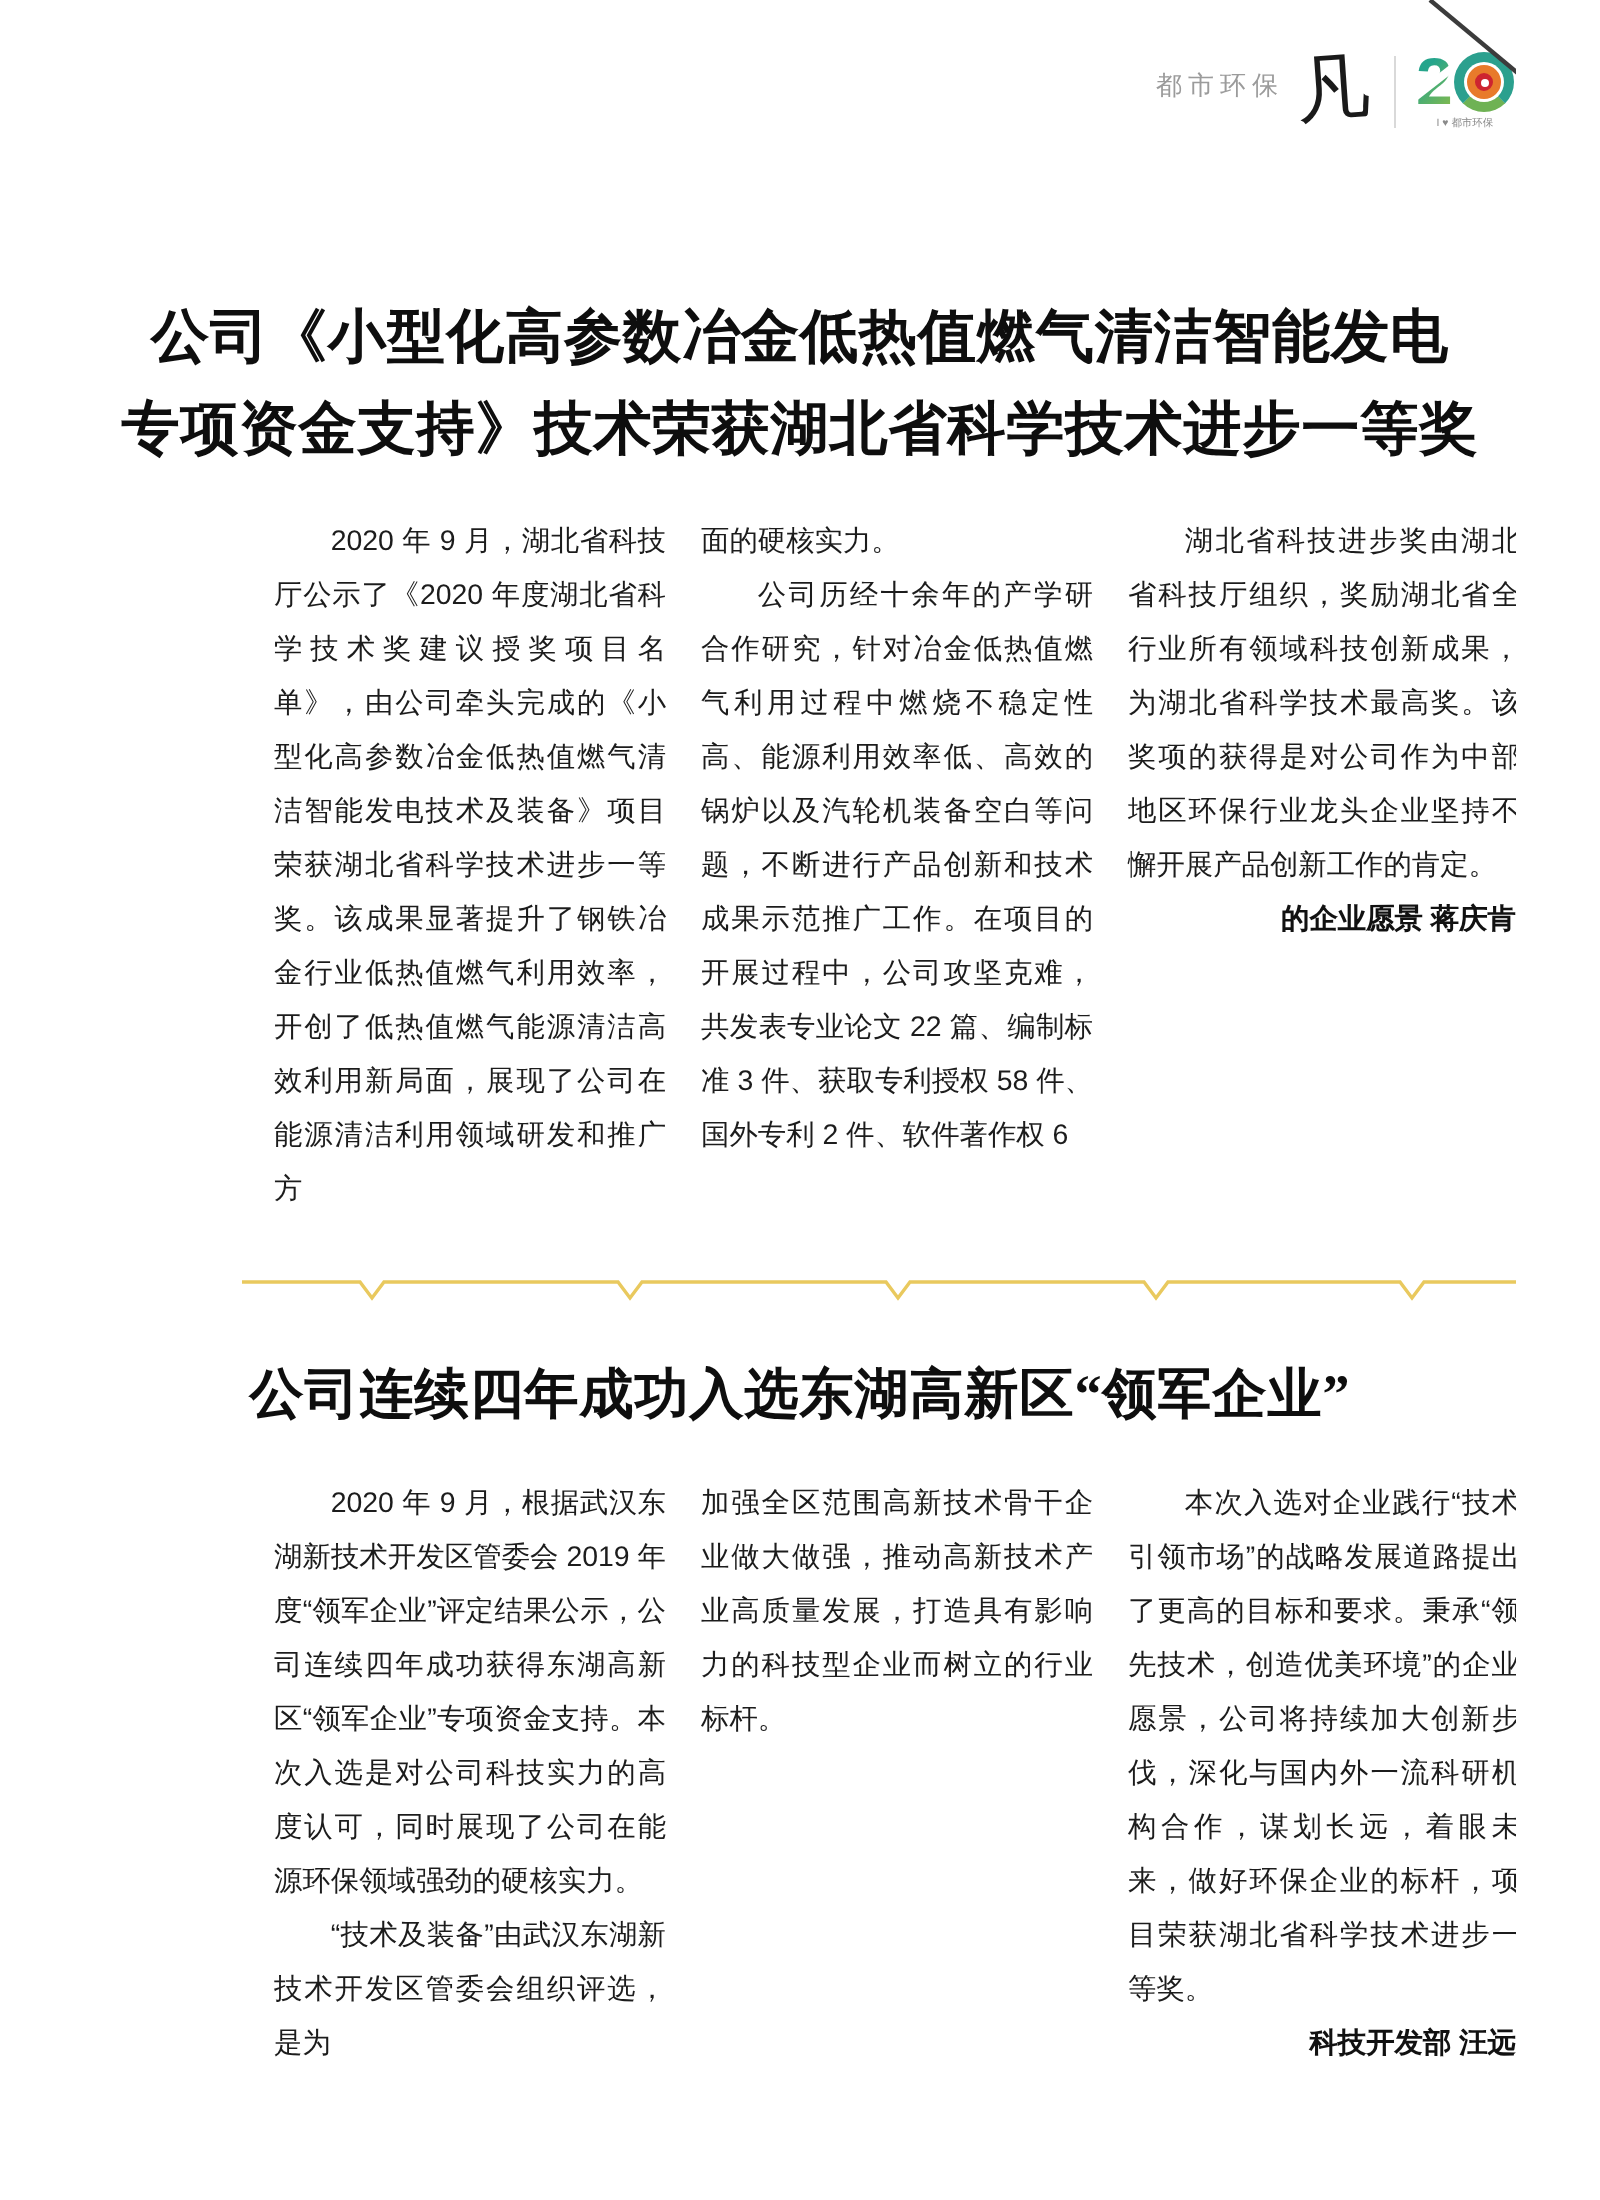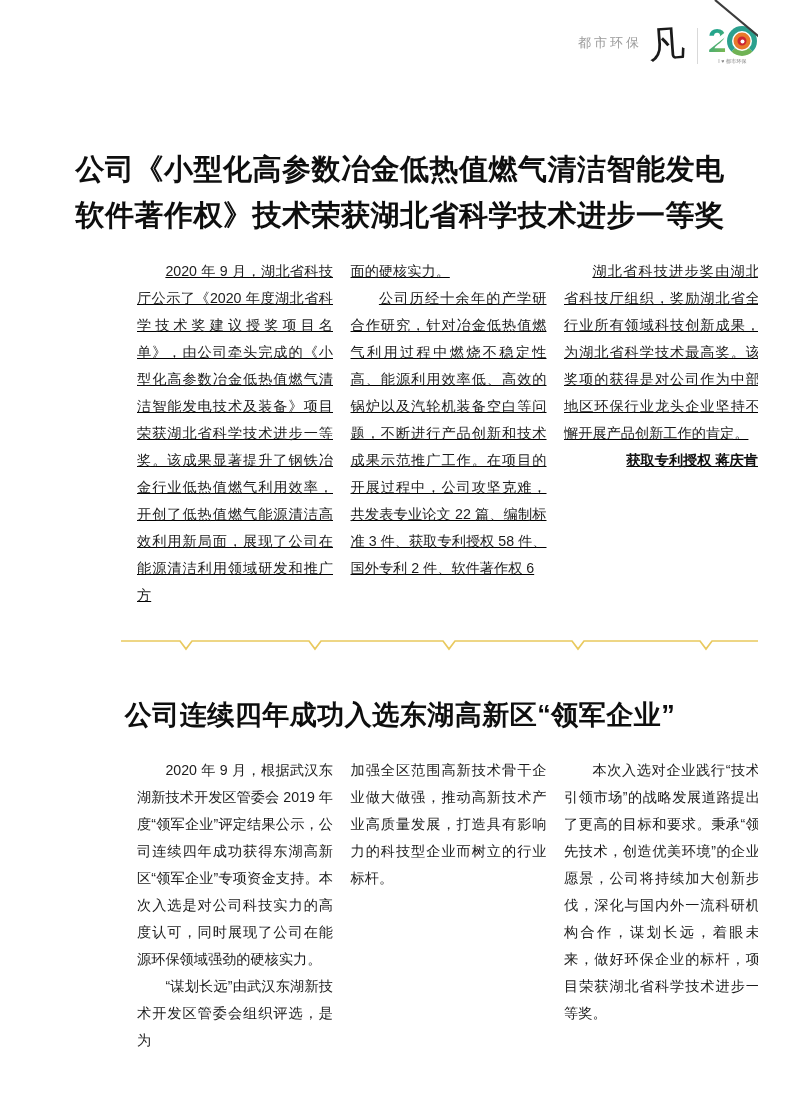--- a/index.html
+++ b/index.html
@@ -22,26 +22,26 @@
   .ring-dot { position:absolute; left:50%; top:50%; width:4px; height:4px; transform:translate(-50%,-50%); border-radius:50%; background:#ffffff; }
   .logo20-tagline { font-size:9px; color:#8a8a8a; transform:scale(0.58); transform-origin:center top; white-space:nowrap; margin-top:1px; }
 
   .section-label { position:absolute; left:726px; top:21px; font-size:20px; font-weight:700; color:#111111; letter-spacing:1px;margin-left:29px; }
   .diag-line { position:absolute; left:655px; top:0; width:110px; height:74px; }
   .page-tab { position:absolute; left:755px; top:70px; width:45px; height:30px; background:#7fc9c2; }
   .page-tab .notch { position:absolute; left:2px; top:2px; width:8px; height:8px; background:#ffffff; }
   .page-tab .num { position:absolute; left:0; right:0; top:5px; text-align:center; color:#ffffff; font-size:15px; font-weight:400; }
 
   
-  .a-title { text-align:center; font-weight:900; color:#0e0e0e; font-family:Liberation Sans, sans-serif; }
+  .a-title { text-align:center; font-weight:900; color:#0e0e0e; font-family:Liberation Serif, serif; }
   .a-title-1 { margin-top:146px; font-size:29px; line-height:46px; letter-spacing:0.5px; }
-  .a-title-2 { margin-top:42px; font-size:27px; line-height:40px; letter-spacing:0.5px; }
+  .a-title-2 { margin-top:24px; font-size:27px; line-height:40px; letter-spacing:0.5px; }
 
   .cols { display:flex; margin-left:95px; width:623px; justify-content:space-between; }
-  .cols-1 { margin-top:20px;text-decoration:underline; }
+  .cols-1 { margin-top:20px; }
   .cols-2 { margin-top:22px; }
   .col { width:196px; font-size:14.2px; line-height:27px; color:#1c1c1c; text-align:justify; text-justify:inter-ideograph; }
   .col p { margin:0; }
   .p-indent { text-indent:2em; }
   .byline { margin-top:8px; text-align:right; font-weight:700; color:#111111; padding-right:2px; }
 
   .zigzag { display:block; margin:28px 0 0 77px; }
 </style>
 </head>
 <body>
@@ -72,51 +72,52 @@
 
   <div class="section-label">新闻</div>
 
   <div class="page-tab">
     <span class="notch"></span>
     <span class="num">9</span>
   </div>
 
   <h1 class="a-title a-title-1">
     <span>公司《小型化高参数冶金低热值燃气清洁智能发电</span><br>
-    <span>软件著作权》技术荣获湖北省科学技术进步一等奖</span>
+    <span>专项资金支持》技术荣获湖北省科学技术进步一等奖</span>
   </h1>
 
   <div class="cols cols-1">
     <div class="col">
       <p class="p-indent">2020 年 9 月，湖北省科技厅公示了《2020 年度湖北省科学技术奖建议授奖项目名单》，由公司牵头完成的《小型化高参数冶金低热值燃气清洁智能发电技术及装备》项目荣获湖北省科学技术进步一等奖。该成果显著提升了钢铁冶金行业低热值燃气利用效率，开创了低热值燃气能源清洁高效利用新局面，展现了公司在能源清洁利用领域研发和推广方</p>
     </div>
     <div class="col">
       <p>面的硬核实力。</p>
       <p class="p-indent">公司历经十余年的产学研合作研究，针对冶金低热值燃气利用过程中燃烧不稳定性高、能源利用效率低、高效的锅炉以及汽轮机装备空白等问题，不断进行产品创新和技术成果示范推广工作。在项目的开展过程中，公司攻坚克难，共发表专业论文 22 篇、编制标准 3 件、获取专利授权 58 件、国外专利 2 件、软件著作权 6</p>
     </div>
     <div class="col">
       <p class="p-indent">湖北省科技进步奖由湖北省科技厅组织，奖励湖北省全行业所有领域科技创新成果，为湖北省科学技术最高奖。该奖项的获得是对公司作为中部地区环保行业龙头企业坚持不懈开展产品创新工作的肯定。</p>
-      <p class="byline">获取专利授权 蒋庆肯</p>
+      <p class="byline">的企业愿景 蒋庆肯</p>
     </div>
   </div>
 
   <svg class="zigzag" width="648" height="16" viewBox="0 0 648 16">
     <polyline points="2,4 61,4 67,12 73,4 190,4 196,12 202,4 324,4 330,12 336,4 453,4 459,12 465,4 581,4 587,12 593,4 646,4" fill="none" stroke="#e9c95e" stroke-width="1.7"></polyline>
   </svg>
 
   <h1 class="a-title a-title-2">
     <span>公司连续四年成功入选东湖高新区“领军企业”</span>
   </h1>
 
   <div class="cols cols-2">
     <div class="col">
       <p class="p-indent">2020 年 9 月，根据武汉东湖新技术开发区管委会 2019 年度“领军企业”评定结果公示，公司连续四年成功获得东湖高新区“领军企业”专项资金支持。本次入选是对公司科技实力的高度认可，同时展现了公司在能源环保领域强劲的硬核实力。</p>
-      <p class="p-indent">“谋划长远”由武汉东湖新技术开发区管委会组织评选，是为</p>
+      <p class="p-indent">“技术及装备”由武汉东湖新技术开发区管委会组织评选，是为</p>
     </div>
     <div class="col">
       <p>加强全区范围高新技术骨干企业做大做强，推动高新技术产业高质量发展，打造具有影响力的科技型企业而树立的行业标杆。</p>
     </div>
     <div class="col">
       <p class="p-indent">本次入选对企业践行“技术引领市场”的战略发展道路提出了更高的目标和要求。秉承“领先技术，创造优美环境”的企业愿景，公司将持续加大创新步伐，深化与国内外一流科研机构合作，谋划长远，着眼未来，做好环保企业的标杆，项目荣获湖北省科学技术进步一等奖。</p>
+      <p class="byline">科技开发部 汪远</p>
     </div>
   </div>
 
 </div>
 
 </body></html>

